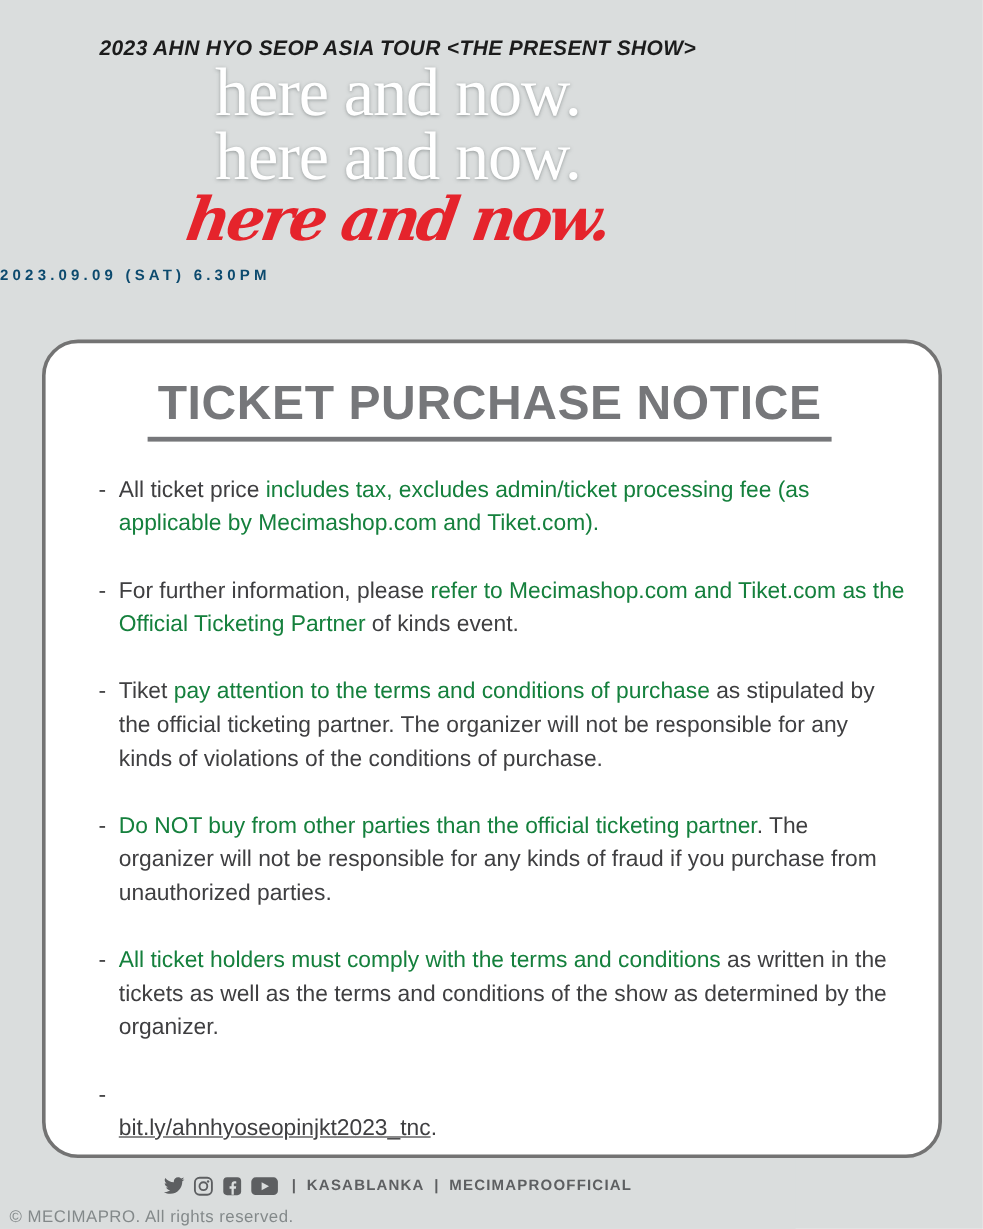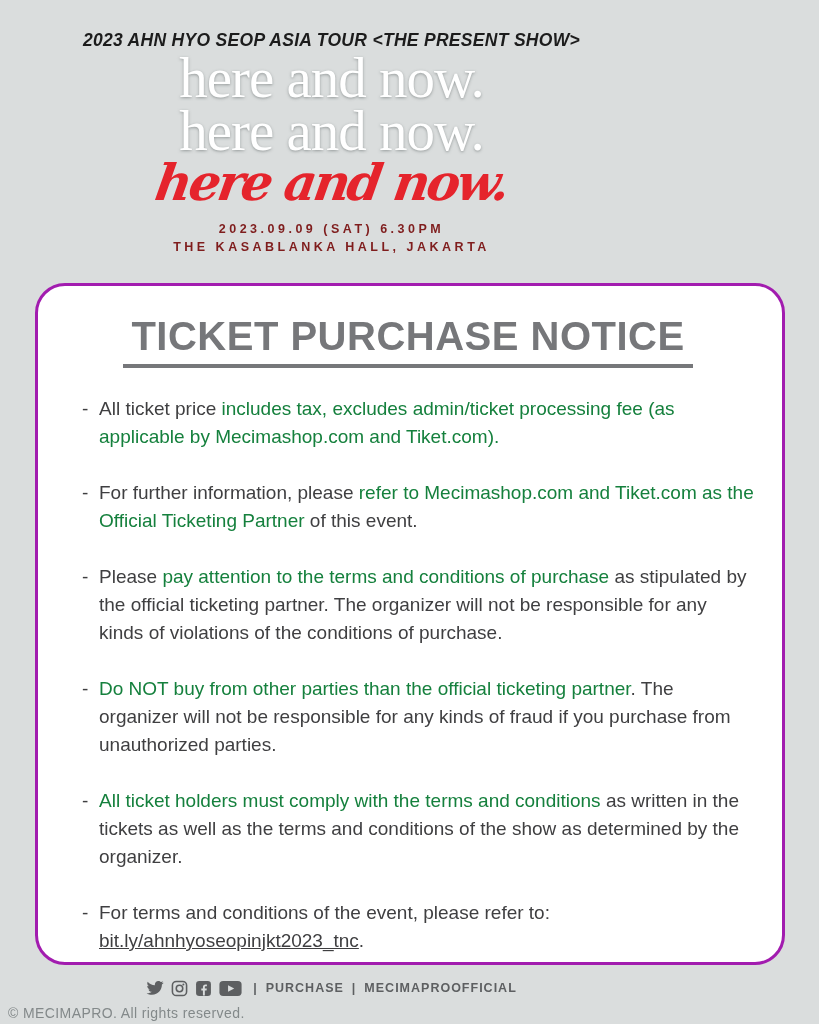--- a/index.html
+++ b/index.html
@@ -10,28 +10,28 @@
   
   .tour-title{padding-top:30px;text-align:center;font-style:italic;font-weight:bold;
               font-size:17.5px;color:#1c1c1c;letter-spacing:.3px;}
   .logo{margin-top:0;text-align:center;}
   .logo-line{display:block;}
   .logo-serif{font-family:"Liberation Serif","DejaVu Serif",serif;font-size:57px;line-height:53px;
               color:#ffffff;text-shadow:0 1px 3px rgba(90,96,96,.55);letter-spacing:-1px;}
   .logo-script{font-family:"DejaVu Serif",serif;font-style:italic;font-weight:bold;
                font-size:50px;line-height:52px;color:#e5242c;letter-spacing:-3px;
                display:inline-block;transform:skewX(-9deg);}
-  .event-date,.event-venue{text-align:center;font-size:12.5px;font-weight:bold;
-               letter-spacing:3.5px;color:#7f1d1d;}
+  .event-date,.event-venue{font-size:12.5px;font-weight:bold;
+               letter-spacing:3.5px;color:#0c4a6e;}
   .event-date{margin-top:13px;}
   .event-venue{margin-top:4px;}
 
   
   .card{position:absolute;left:35px;top:283px;width:750px;height:682px;box-sizing:border-box;
-        background:#ffffff;border:3px solid #a21caf;border-radius:30px;
+        background:#ffffff;border:3px solid #737373;border-radius:30px;
         padding:28px 28px 0 24px;}
   .card-title-wrap{text-align:center;}
   .card-title{display:inline-block;font-size:40px;font-weight:bold;color:#76777a;
               letter-spacing:.5px;border-bottom:4px solid #76777a;padding:0 8px 5px;}
   .bullets{list-style:none;margin:27px 0 0;padding:0 0 0 20px;}
   .bullet{display:flex;font-size:19px;line-height:28px;color:#3f3f41;margin-bottom:28px;}
   .bullet:last-child{margin-bottom:0;}
   .dash{width:17px;flex:none;}
   .runs{margin:0;max-width:672px;}
   .runs .b{font-weight:normal;color:#15803d;}
@@ -52,50 +52,49 @@
 
   <div class="tour-title">2023 AHN HYO SEOP ASIA TOUR &lt;THE PRESENT SHOW&gt;</div>
 
   <div class="logo">
     <span class="logo-line logo-serif">here and now.</span>
     <span class="logo-line logo-serif">here and now.</span>
     <span class="logo-line"><span class="logo-script">here and now.</span></span>
   </div>
 
   <div class="event-date">2023.09.09 (SAT) 6.30PM</div>
-  <div class="event-venue">THE KASABLANKA HALL, JAKARTA</div>
 
   <div class="card">
     <div class="card-title-wrap">
       <span class="card-title">TICKET PURCHASE NOTICE</span>
     </div>
     <ul class="bullets">
         <li class="bullet">
           <span class="dash">-</span>
           <p class="runs"><span>All ticket price </span><span class="b">includes tax, excludes admin/ticket processing fee (as applicable by Mecimashop.com and Tiket.com).</span></p>
         </li>
         <li class="bullet">
           <span class="dash">-</span>
-          <p class="runs"><span>For further information, please </span><span class="b">refer to Mecimashop.com and Tiket.com as the Official Ticketing Partner</span><span> of this event.</span></p>
+          <p class="runs"><span>For further information, please </span><span class="b">refer to Mecimashop.com and Tiket.com as the Official Ticketing Partner</span><span> of kinds event.</span></p>
         </li>
         <li class="bullet">
           <span class="dash">-</span>
-          <p class="runs"><span>Please </span><span class="b">pay attention to the terms and conditions of purchase</span><span> as stipulated by the official ticketing partner. The organizer will not be responsible for any kinds of violations of the conditions of purchase.</span></p>
+          <p class="runs"><span>Tiket </span><span class="b">pay attention to the terms and conditions of purchase</span><span> as stipulated by the official ticketing partner. The organizer will not be responsible for any kinds of violations of the conditions of purchase.</span></p>
         </li>
         <li class="bullet">
           <span class="dash">-</span>
           <p class="runs"><span class="b">Do NOT buy from other parties than the official ticketing partner</span><span>. The organizer will not be responsible for any kinds of fraud if you purchase from unauthorized parties.</span></p>
         </li>
         <li class="bullet">
           <span class="dash">-</span>
           <p class="runs"><span class="b">All ticket holders must comply with the terms and conditions</span><span> as written in the tickets as well as the terms and conditions of the show as determined by the organizer.</span></p>
         </li>
         <li class="bullet">
           <span class="dash">-</span>
-          <p class="runs"><span>For terms and conditions of the event, please refer to:</span><br><span class="u">bit.ly/ahnhyoseopinjkt2023_tnc</span><span>.</span></p>
+          <p class="runs"><br><span class="u">bit.ly/ahnhyoseopinjkt2023_tnc</span><span>.</span></p>
         </li>
       </ul>
   </div>
 
   <div class="social-bar">
     <span class="icon">
       <svg width="18" height="18" viewBox="0 0 24 24" fill="#5d5f61">
           <path d="M23.6 4.9c-.8.4-1.7.6-2.7.7 1-.6 1.7-1.5 2-2.6-.9.5-1.9.9-3 1.1-.8-.9-2-1.5-3.4-1.5-2.6 0-4.7 2.1-4.7 4.7 0 .4 0 .7.1 1.1-3.9-.2-7.3-2.1-9.6-4.9-.4.7-.6 1.5-.6 2.3 0 1.6.8 3 2.1 3.9-.8 0-1.5-.2-2.1-.6v.1c0 2.3 1.6 4.1 3.7 4.6-.4.1-.8.2-1.2.2-.3 0-.6 0-.9-.1.6 1.9 2.3 3.2 4.4 3.2-1.6 1.3-3.6 2-5.8 2-.4 0-.7 0-1.1-.1 2.1 1.3 4.5 2.1 7.1 2.1 8.6 0 13.3-7.1 13.3-13.3v-.6c.9-.6 1.7-1.4 2.4-2.3z"></path>
         </svg>
     </span>
@@ -113,20 +112,20 @@
         </svg>
     </span>
     <span class="icon">
       <svg width="23" height="17" viewBox="0 0 28 20">
           <rect x="0.5" y="1" width="27" height="18" rx="4.5" fill="#5d5f61"></rect>
           <polygon points="11,6 11,14 18.5,10" fill="#dadddd"></polygon>
         </svg>
     </span>
     <span class="handles">
       <span>|</span>
-      <span>PURCHASE</span>
+      <span>KASABLANKA</span>
       <span>|</span>
       <span>MECIMAPROOFFICIAL</span>
     </span>
   </div>
 
   <div class="copyright">© MECIMAPRO. All rights reserved.</div>
 </div>
 
 </body></html>

